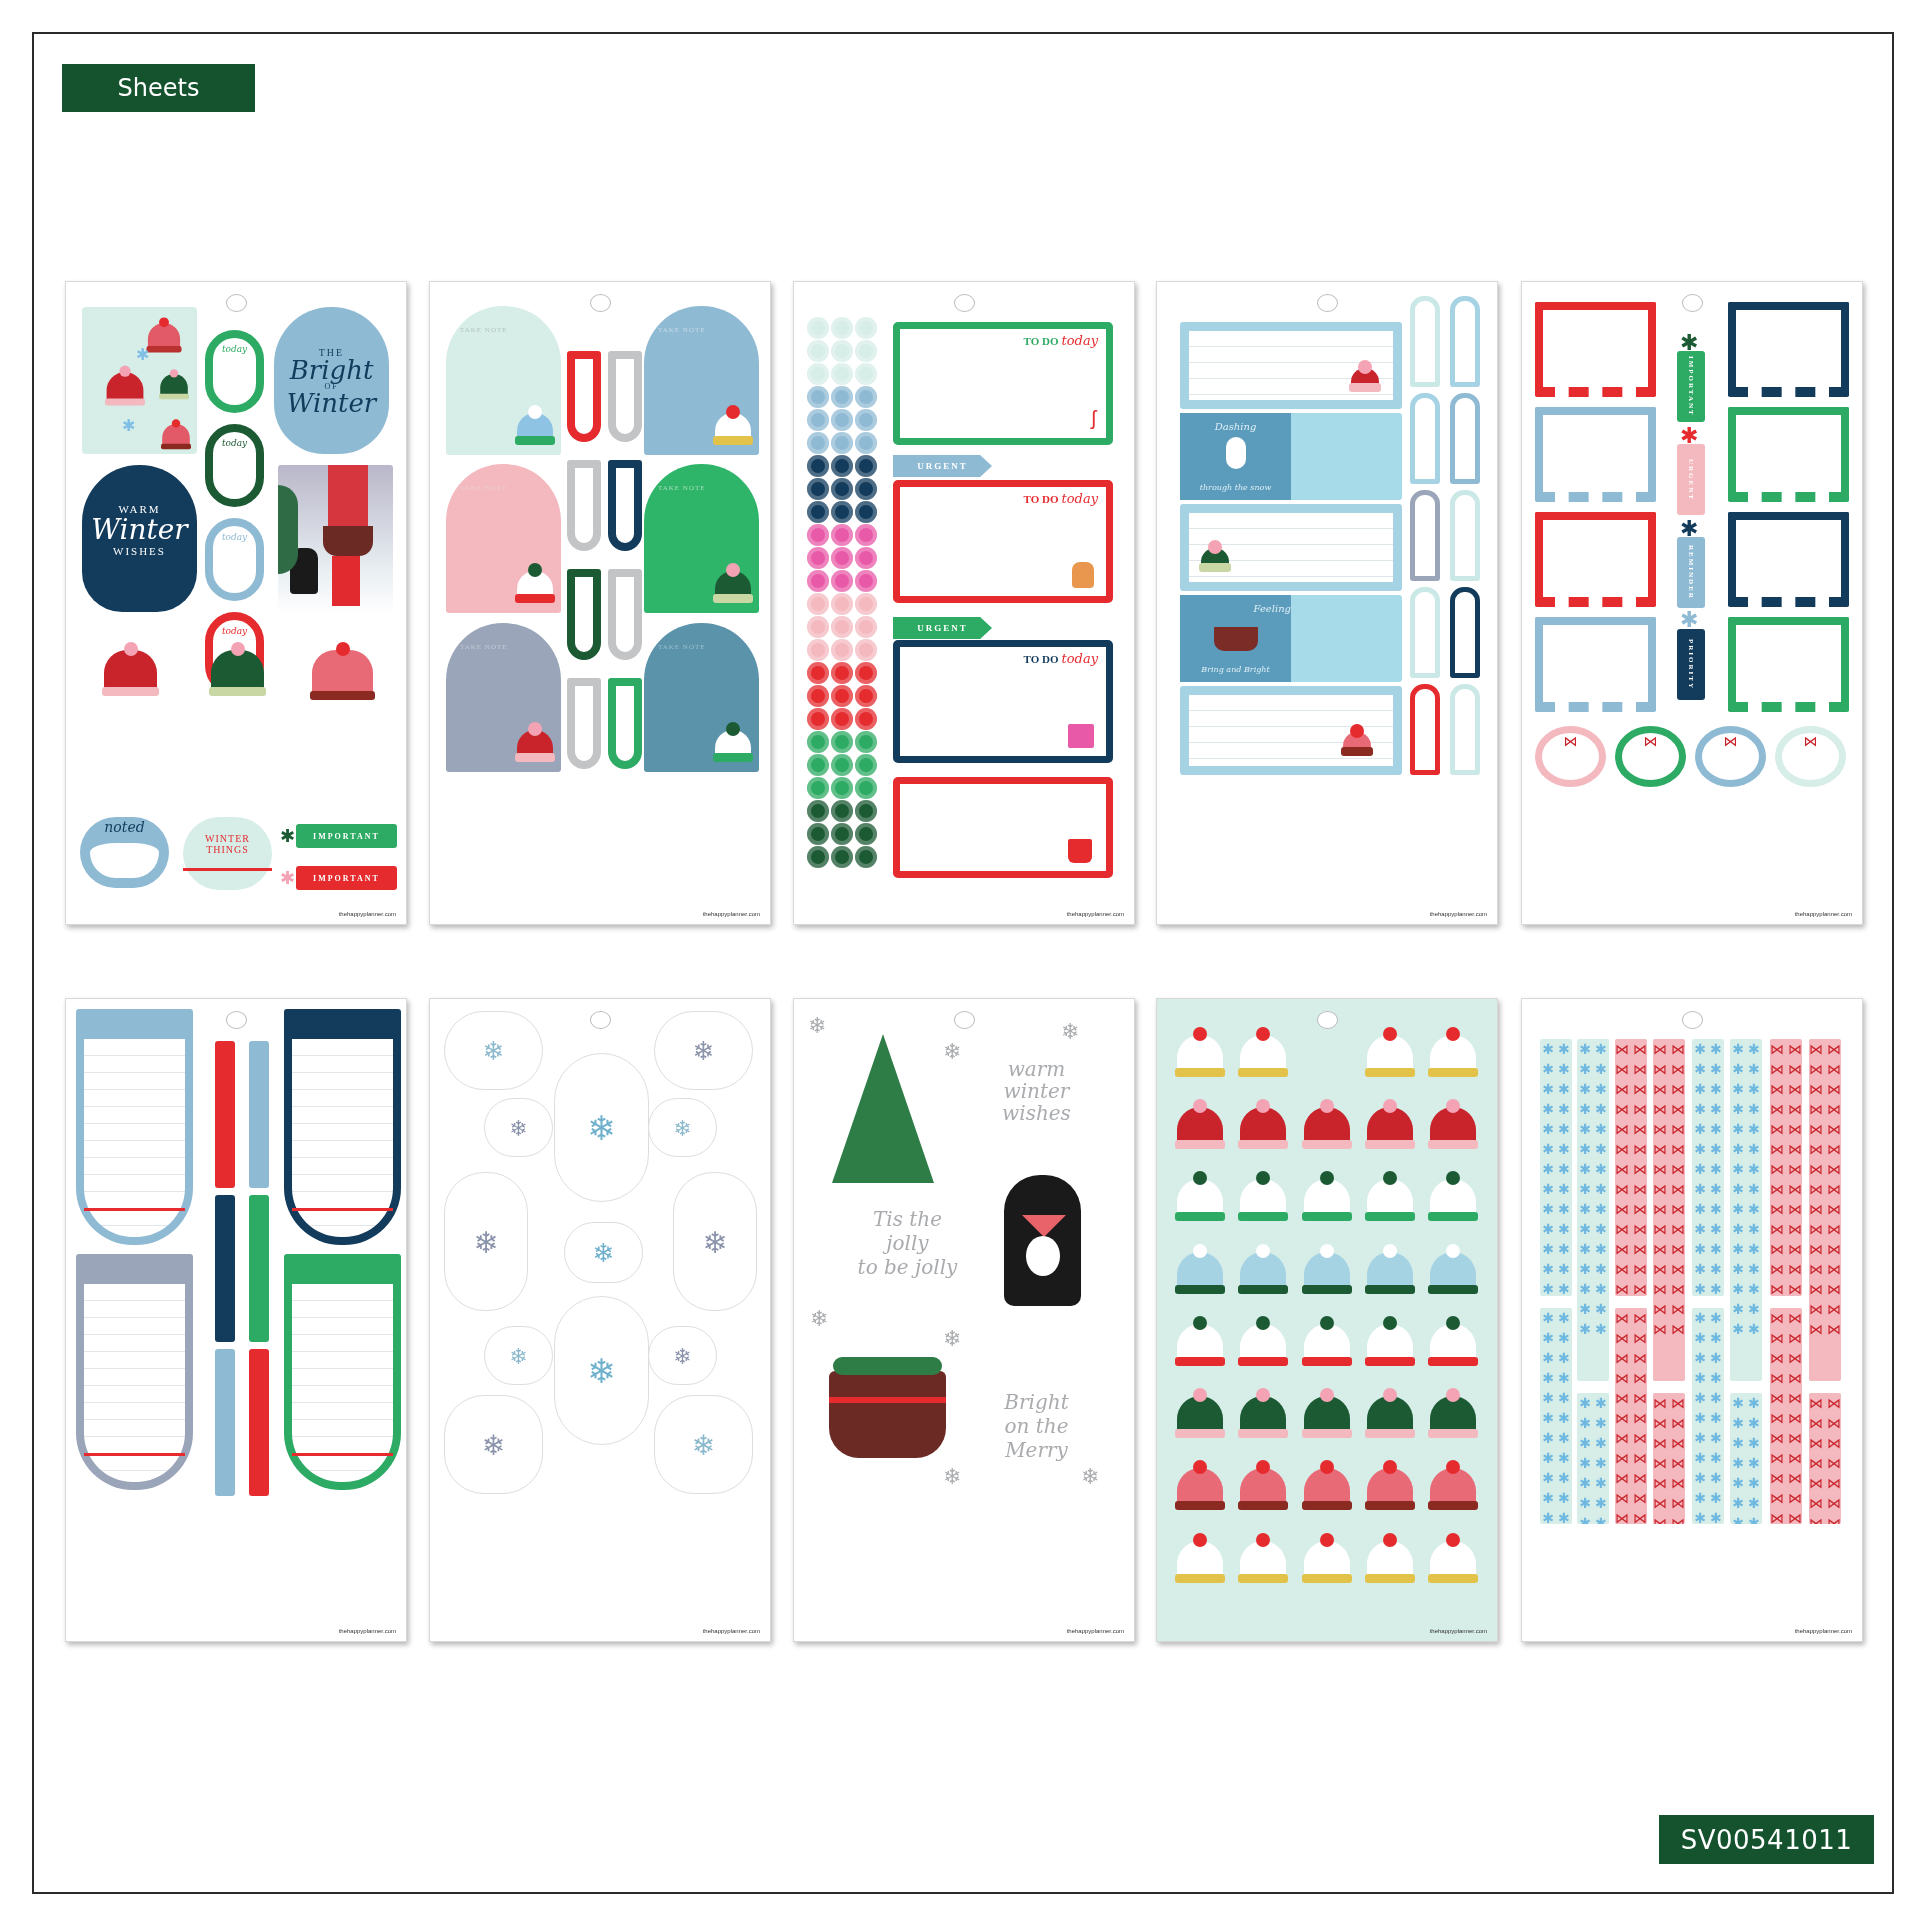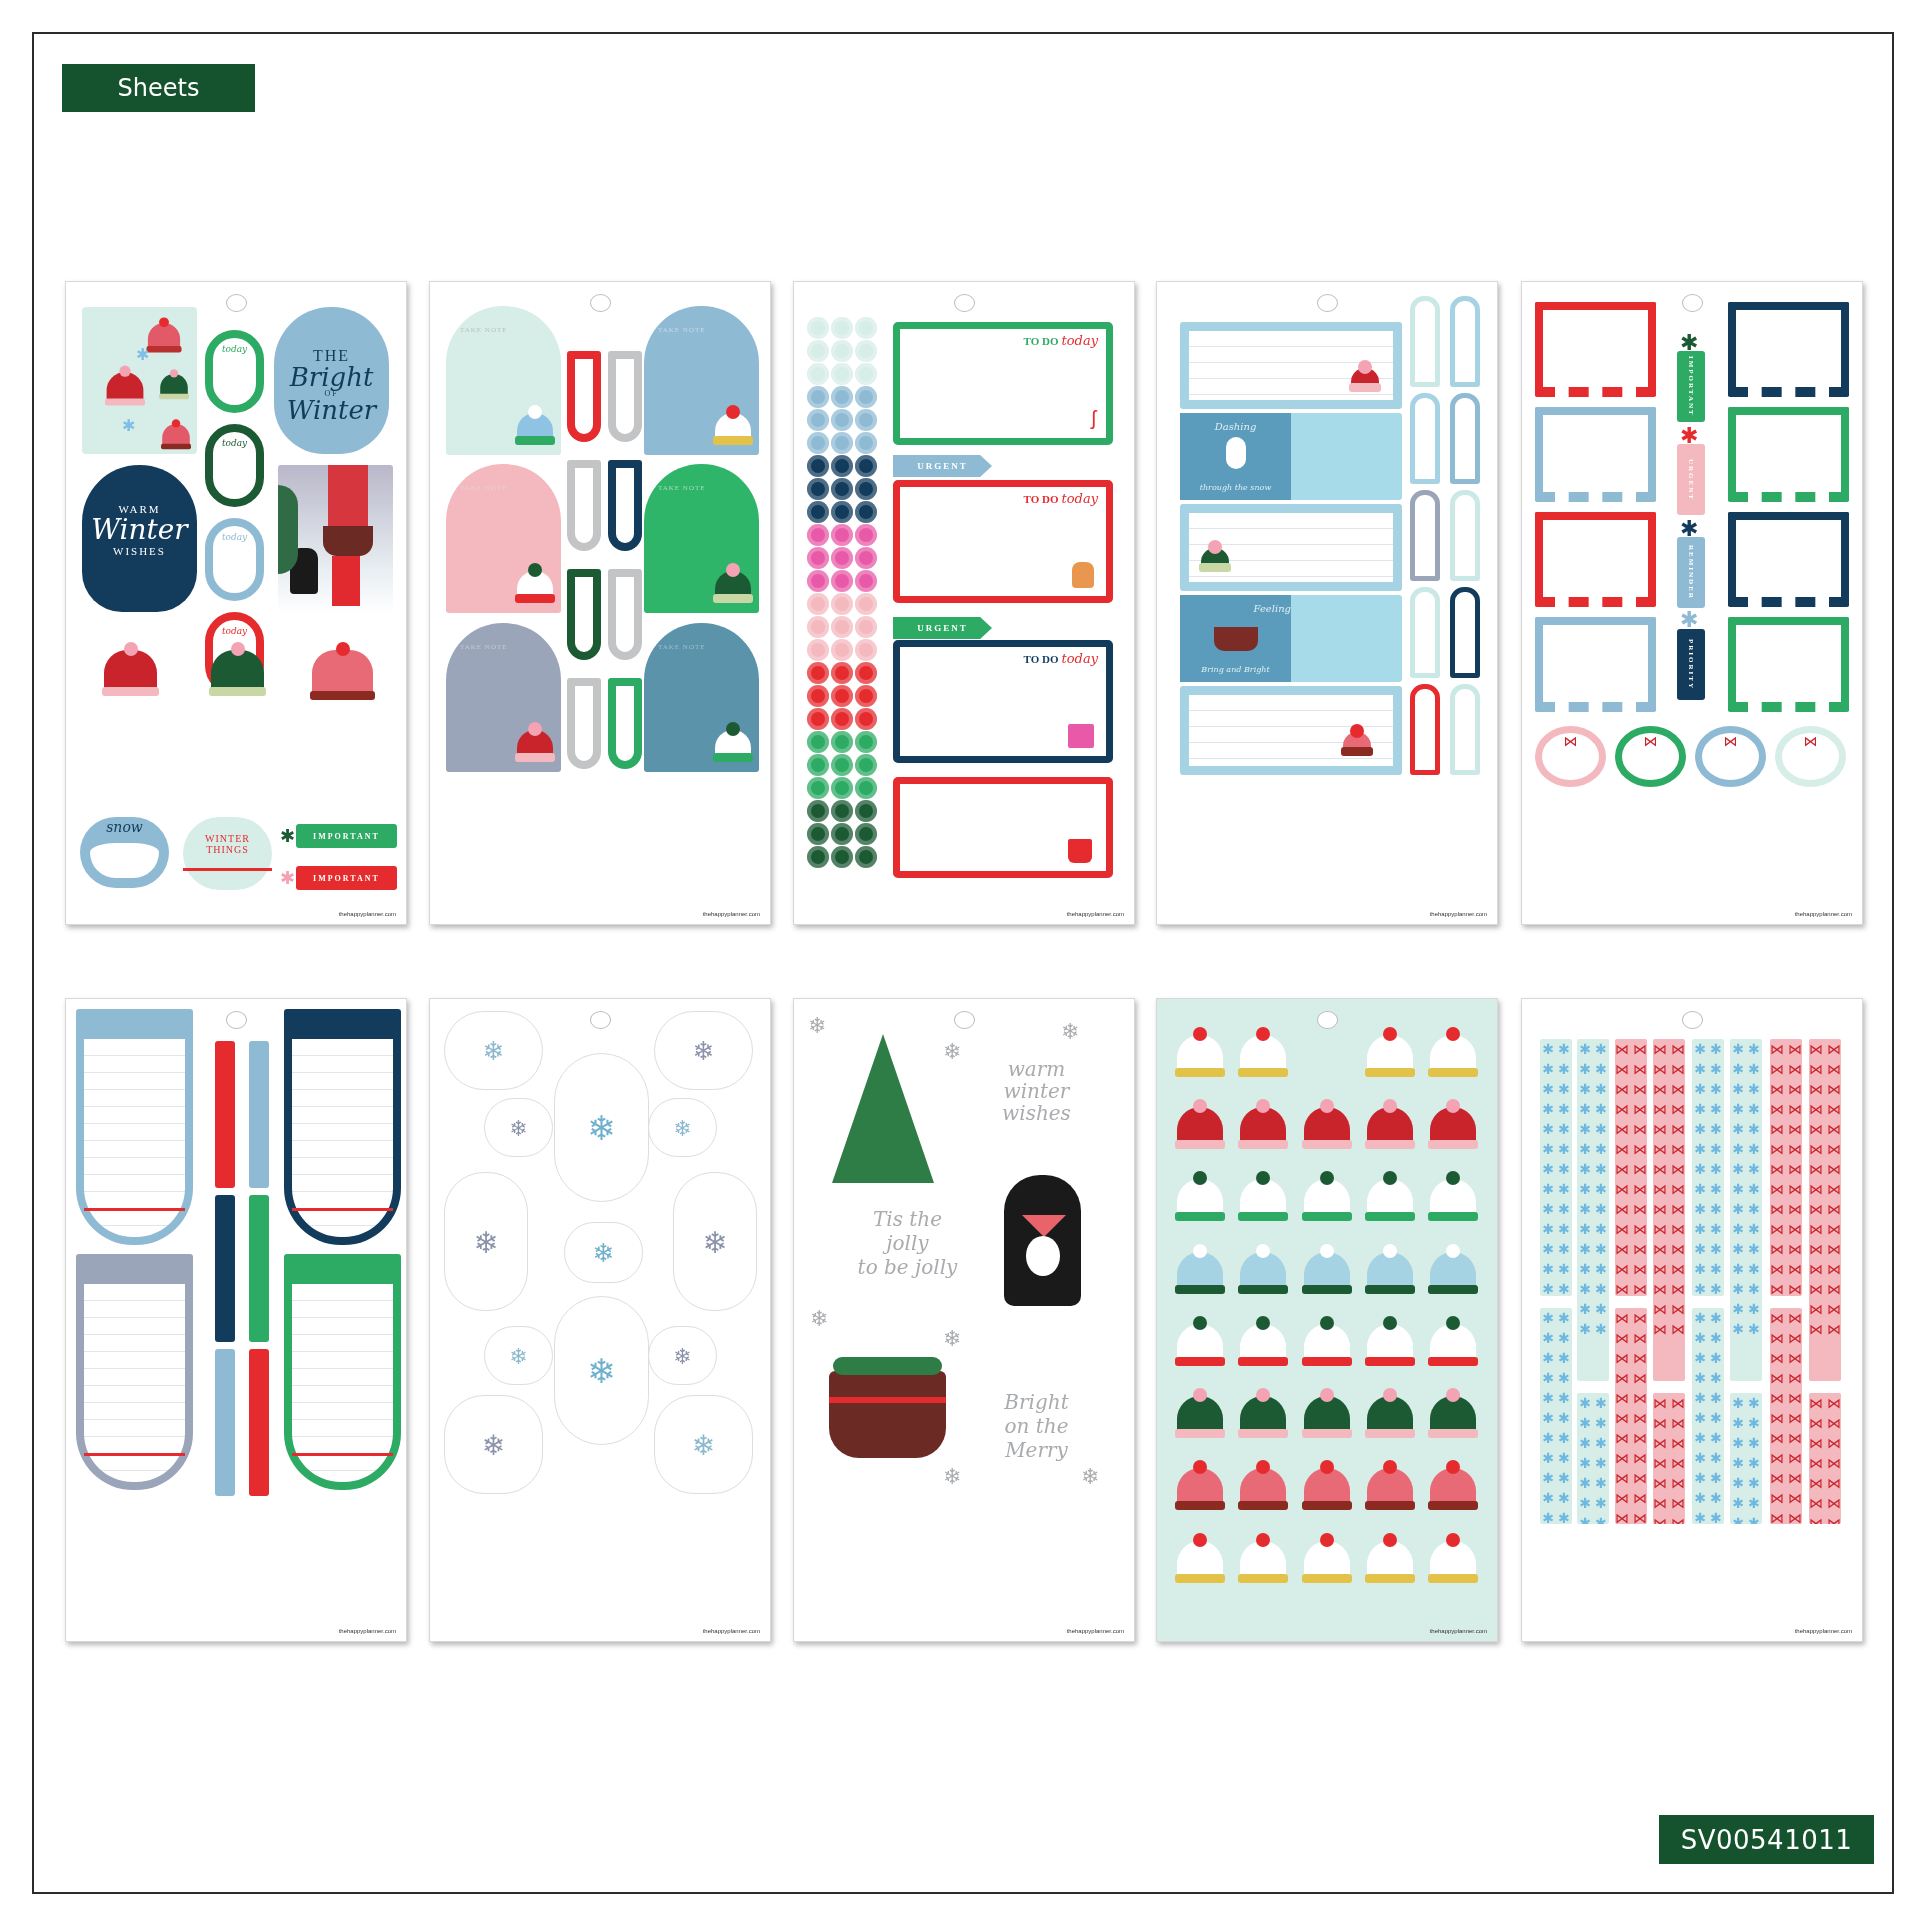--- a/index.html
+++ b/index.html
@@ -47,21 +47,21 @@
     <span class="script" style="font-size:9px;color:#1c5a34;">today</span>
   </div>
   <div class="abs" style="left:139px;top:236px;width:59px;height:83px;border:8px solid #8fbad4;border-radius:30px;text-align:center;">
     <span class="script" style="font-size:9px;color:#8fbad4;">today</span>
   </div>
   <div class="abs" style="left:139px;top:330px;width:59px;height:83px;border:8px solid #e52b2e;border-radius:30px;text-align:center;">
     <span class="script" style="font-size:9px;color:#e52b2e;">today</span>
   </div>
 
   <div class="abs" style="left:208px;top:25px;width:115px;height:147px;background:#8fbad4;border-radius:57px 57px 50px 50px;text-align:center;color:#123b5c;padding-top:40px;">
-    <div class="serif" style="font-size:16px;letter-spacing:2px;">THE</div>
+    <div class="serif" style="font-size:10px;letter-spacing:2px;">THE</div>
     <div class="script" style="font-size:26px;line-height:24px;">Bright</div>
     <div class="serif" style="font-size:8px;letter-spacing:2px;">OF</div>
     <div class="script" style="font-size:26px;line-height:24px;">Winter</div>
   </div>
 
   <div class="abs" style="left:16px;top:183px;width:115px;height:147px;background:#123b5c;border-radius:57px 57px 40px 40px;text-align:center;color:#fff;padding-top:38px;">
     <div class="serif" style="font-size:11px;letter-spacing:2px;">WARM</div>
     <div class="script" style="font-size:28px;line-height:30px;">Winter</div>
     <div class="serif" style="font-size:11px;letter-spacing:2px;">WISHES</div>
   </div>
@@ -72,21 +72,21 @@
     <div class="abs" style="left:54px;top:91px;width:28px;height:50px;background:#e02a2f;"></div>
     <div class="abs" style="left:12px;top:83px;width:28px;height:46px;background:#1a1a1a;border-radius:10px 10px 4px 4px;"></div>
     <div class="abs" style="left:0;top:20px;width:20px;height:89px;background:#2f6b45;border-radius:0 20px 20px 0;"></div>
   </div>
 
   <div class="hat" style="left:38px;top:368px;width:53px;height:44px;background:#c9242c;--pom:#f4a3b4;--brim:#f4b8bf;"></div>
   <div class="hat" style="left:145px;top:368px;width:53px;height:44px;background:#1c5a34;--pom:#f4a3b4;--brim:#c9d7a5;"></div>
   <div class="hat" style="left:246px;top:368px;width:61px;height:48px;background:#e86a76;--pom:#e52b2e;--brim:#8b2a20;"></div>
 
   <div class="abs" style="left:14px;top:535px;width:89px;height:71px;border:10px solid #8fbad4;border-top-width:26px;border-radius:45px;text-align:center;">
-    <span class="script" style="position:absolute;top:-24px;left:0;right:0;font-size:14px;color:#123b5c;">snow</span>
+    <span class="script" style="position:absolute;top:-24px;left:0;right:0;font-size:14px;color:#123b5c;">noted</span>
   </div>
 
   <div class="abs" style="left:117px;top:535px;width:89px;height:73px;background:#d6ede8;border-radius:45px;text-align:center;padding-top:16px;">
     <div class="serif" style="font-size:10px;color:#e52b2e;letter-spacing:1px;">WINTER</div>
     <div class="serif" style="font-size:10px;color:#e52b2e;letter-spacing:1px;">THINGS</div>
     <div class="abs" style="left:0;right:0;top:51px;height:3px;background:#e52b2e;"></div>
   </div>
 
   <div class="pill-label" style="left:230px;top:542px;width:101px;height:24px;background:#2daa63;font-size:8px;border-radius:3px;">
     <span>IMPORTANT</span>

